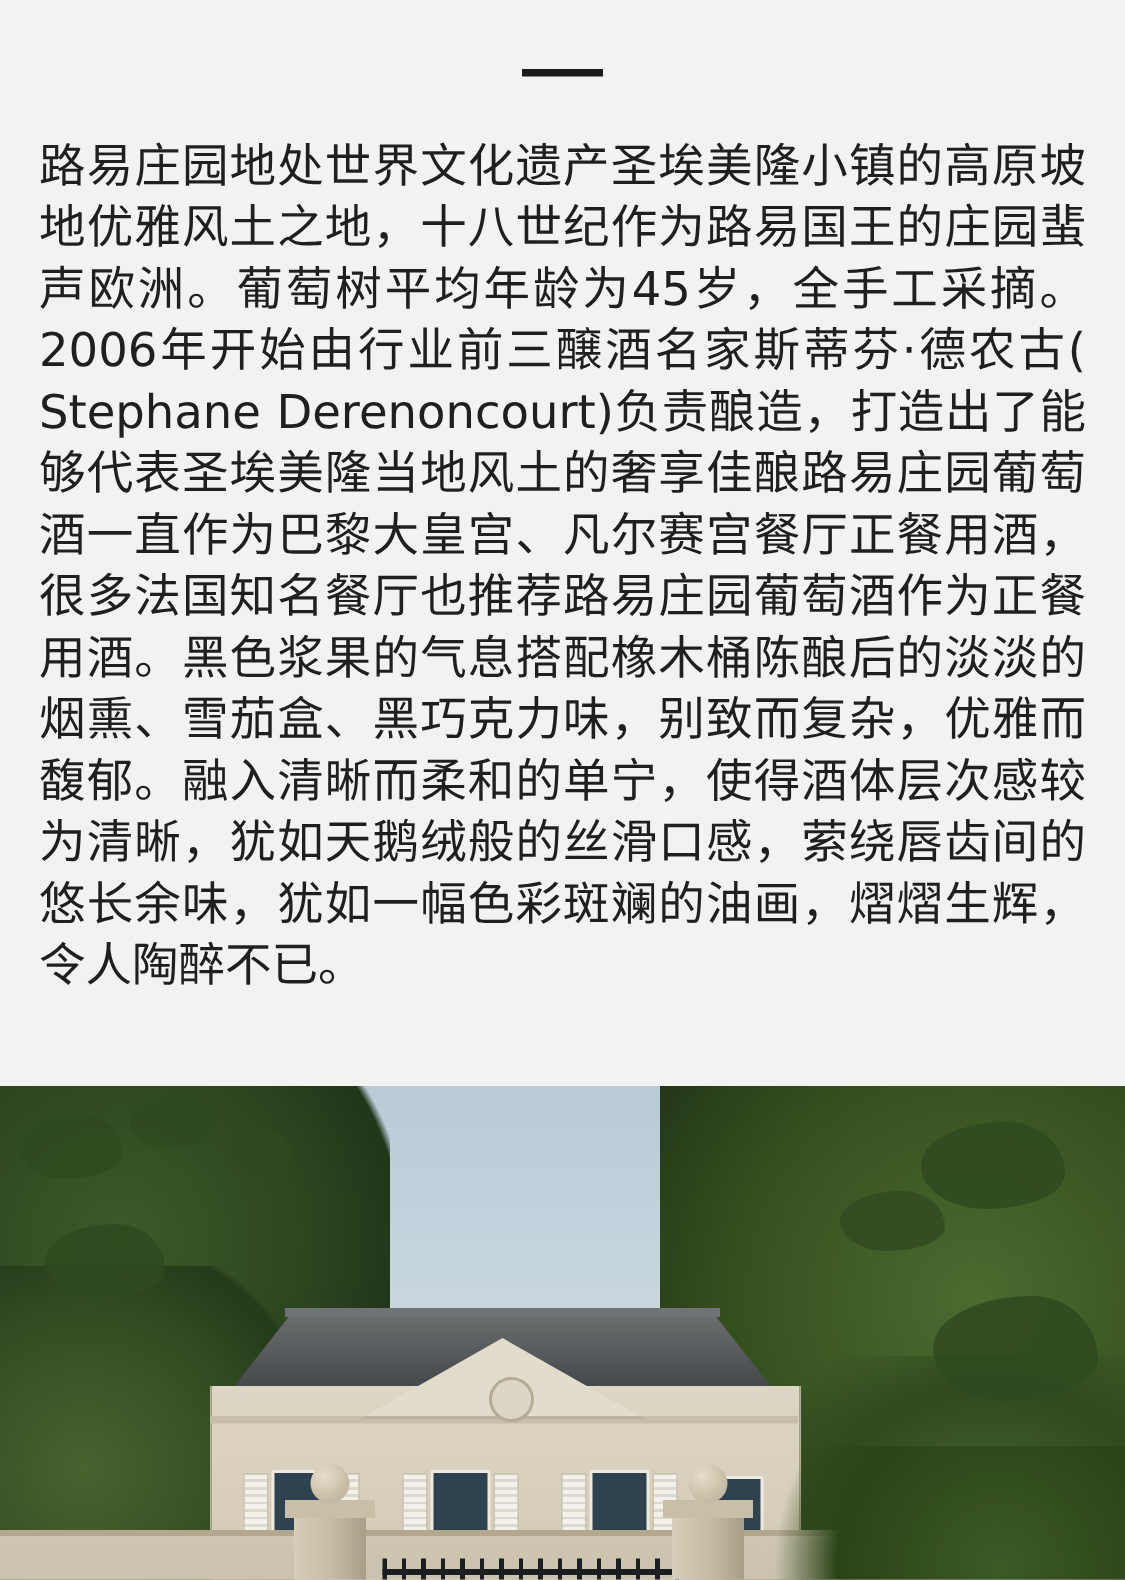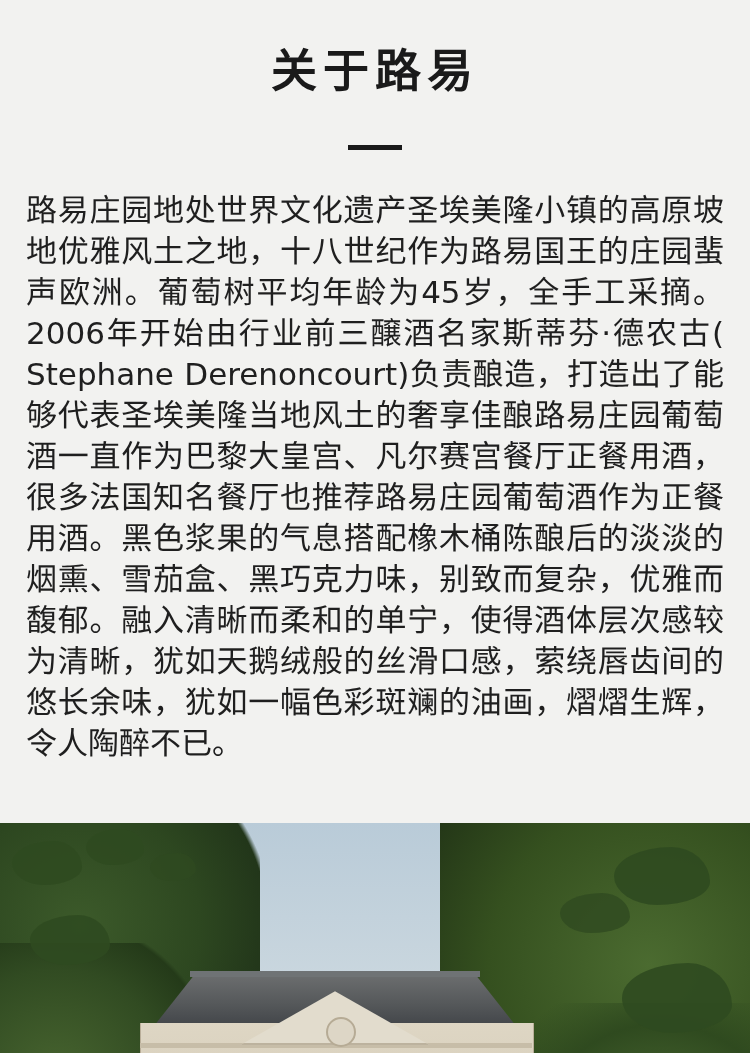--- a/index.html
+++ b/index.html
@@ -243,21 +243,20 @@
     width: 260px; height: 200px;
     background: radial-gradient(circle at 60% 40%, #3b5a24 0%, #2a4418 55%, rgba(42,68,24,0) 76%);
   }
 </style>
 </head>
 <body>
 
 <div class="page">
 
   <section class="text-section">
-    <h1 class="title">关于路易</h1>
 
     <div class="divider-wrap">
       <div class="divider"></div>
     </div>
 
     <p class="body-copy">路易庄园地处世界文化遗产圣埃美隆小镇的高原坡地优雅风土之地，十八世纪作为路易国王的庄园蜚声欧洲。葡萄树平均年龄为45岁，全手工采摘。2006年开始由行业前三醸酒名家斯蒂芬·德农古( Stephane Derenoncourt)负责酿造，打造出了能够代表圣埃美隆当地风土的奢享佳酿路易庄园葡萄酒一直作为巴黎大皇宫、凡尔赛宫餐厅正餐用酒，很多法国知名餐厅也推荐路易庄园葡萄酒作为正餐用酒。黑色浆果的气息搭配橡木桶陈酿后的淡淡的烟熏、雪茄盒、黑巧克力味，别致而复杂，优雅而馥郁。融入清晰而柔和的单宁，使得酒体层次感较为清晰，犹如天鹅绒般的丝滑口感，萦绕唇齿间的悠长余味，犹如一幅色彩斑斓的油画，熠熠生辉，令人陶醉不已。</p>
   </section>
 
   <figure class="photo" style="margin:28px 0 0 0;">
     <div class="sky"></div>

